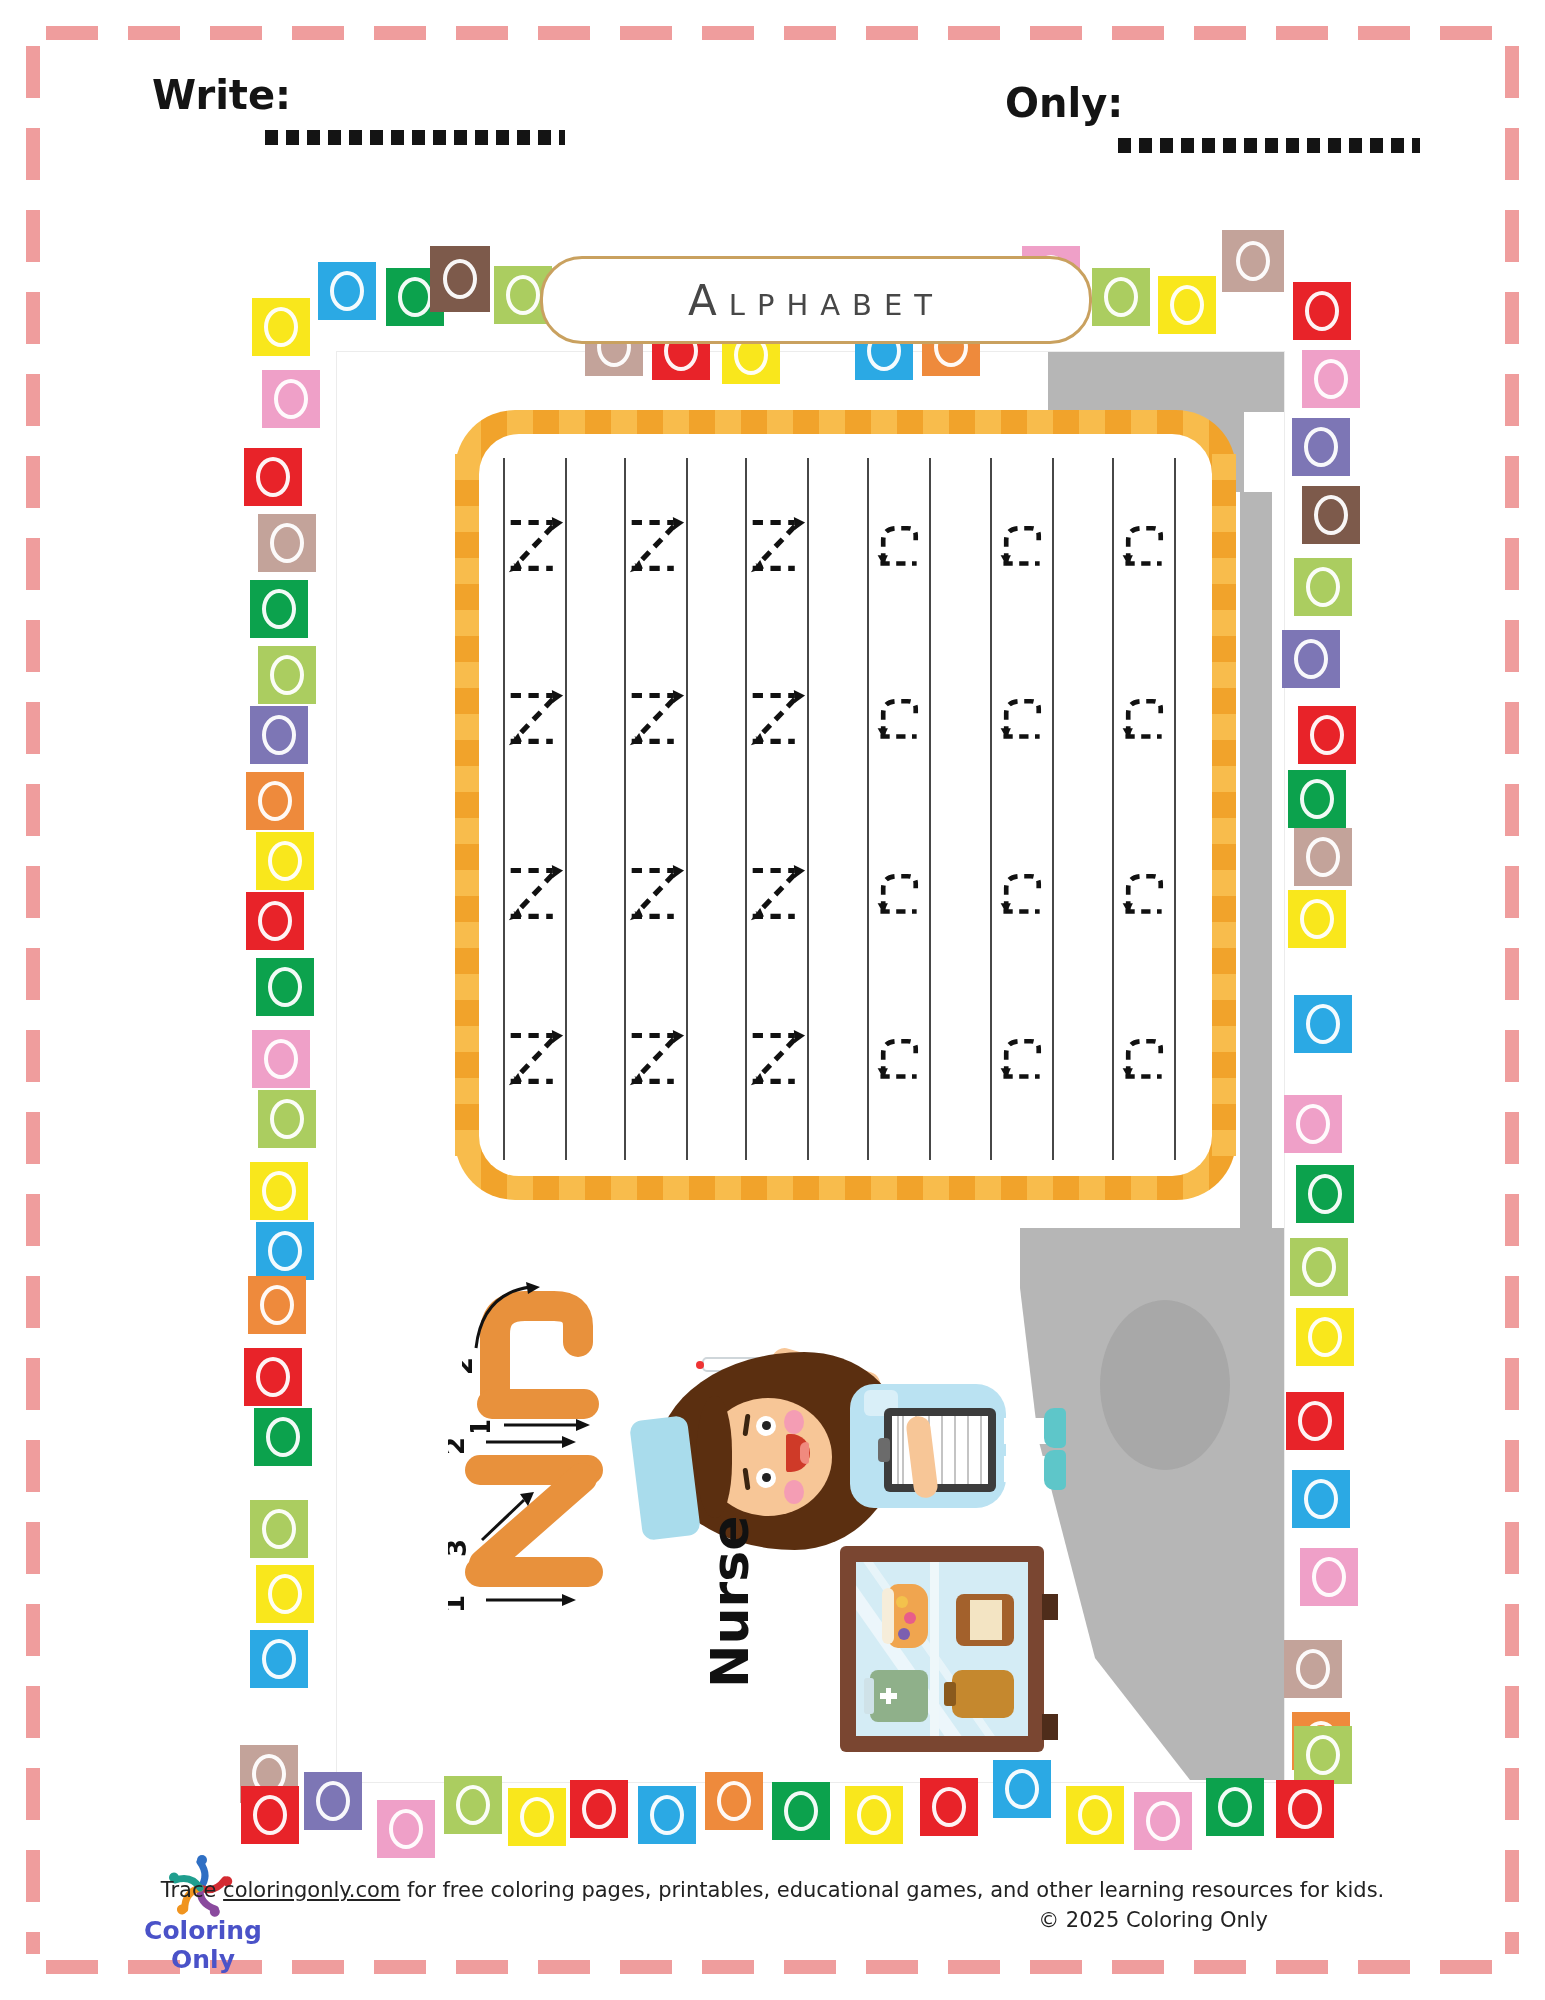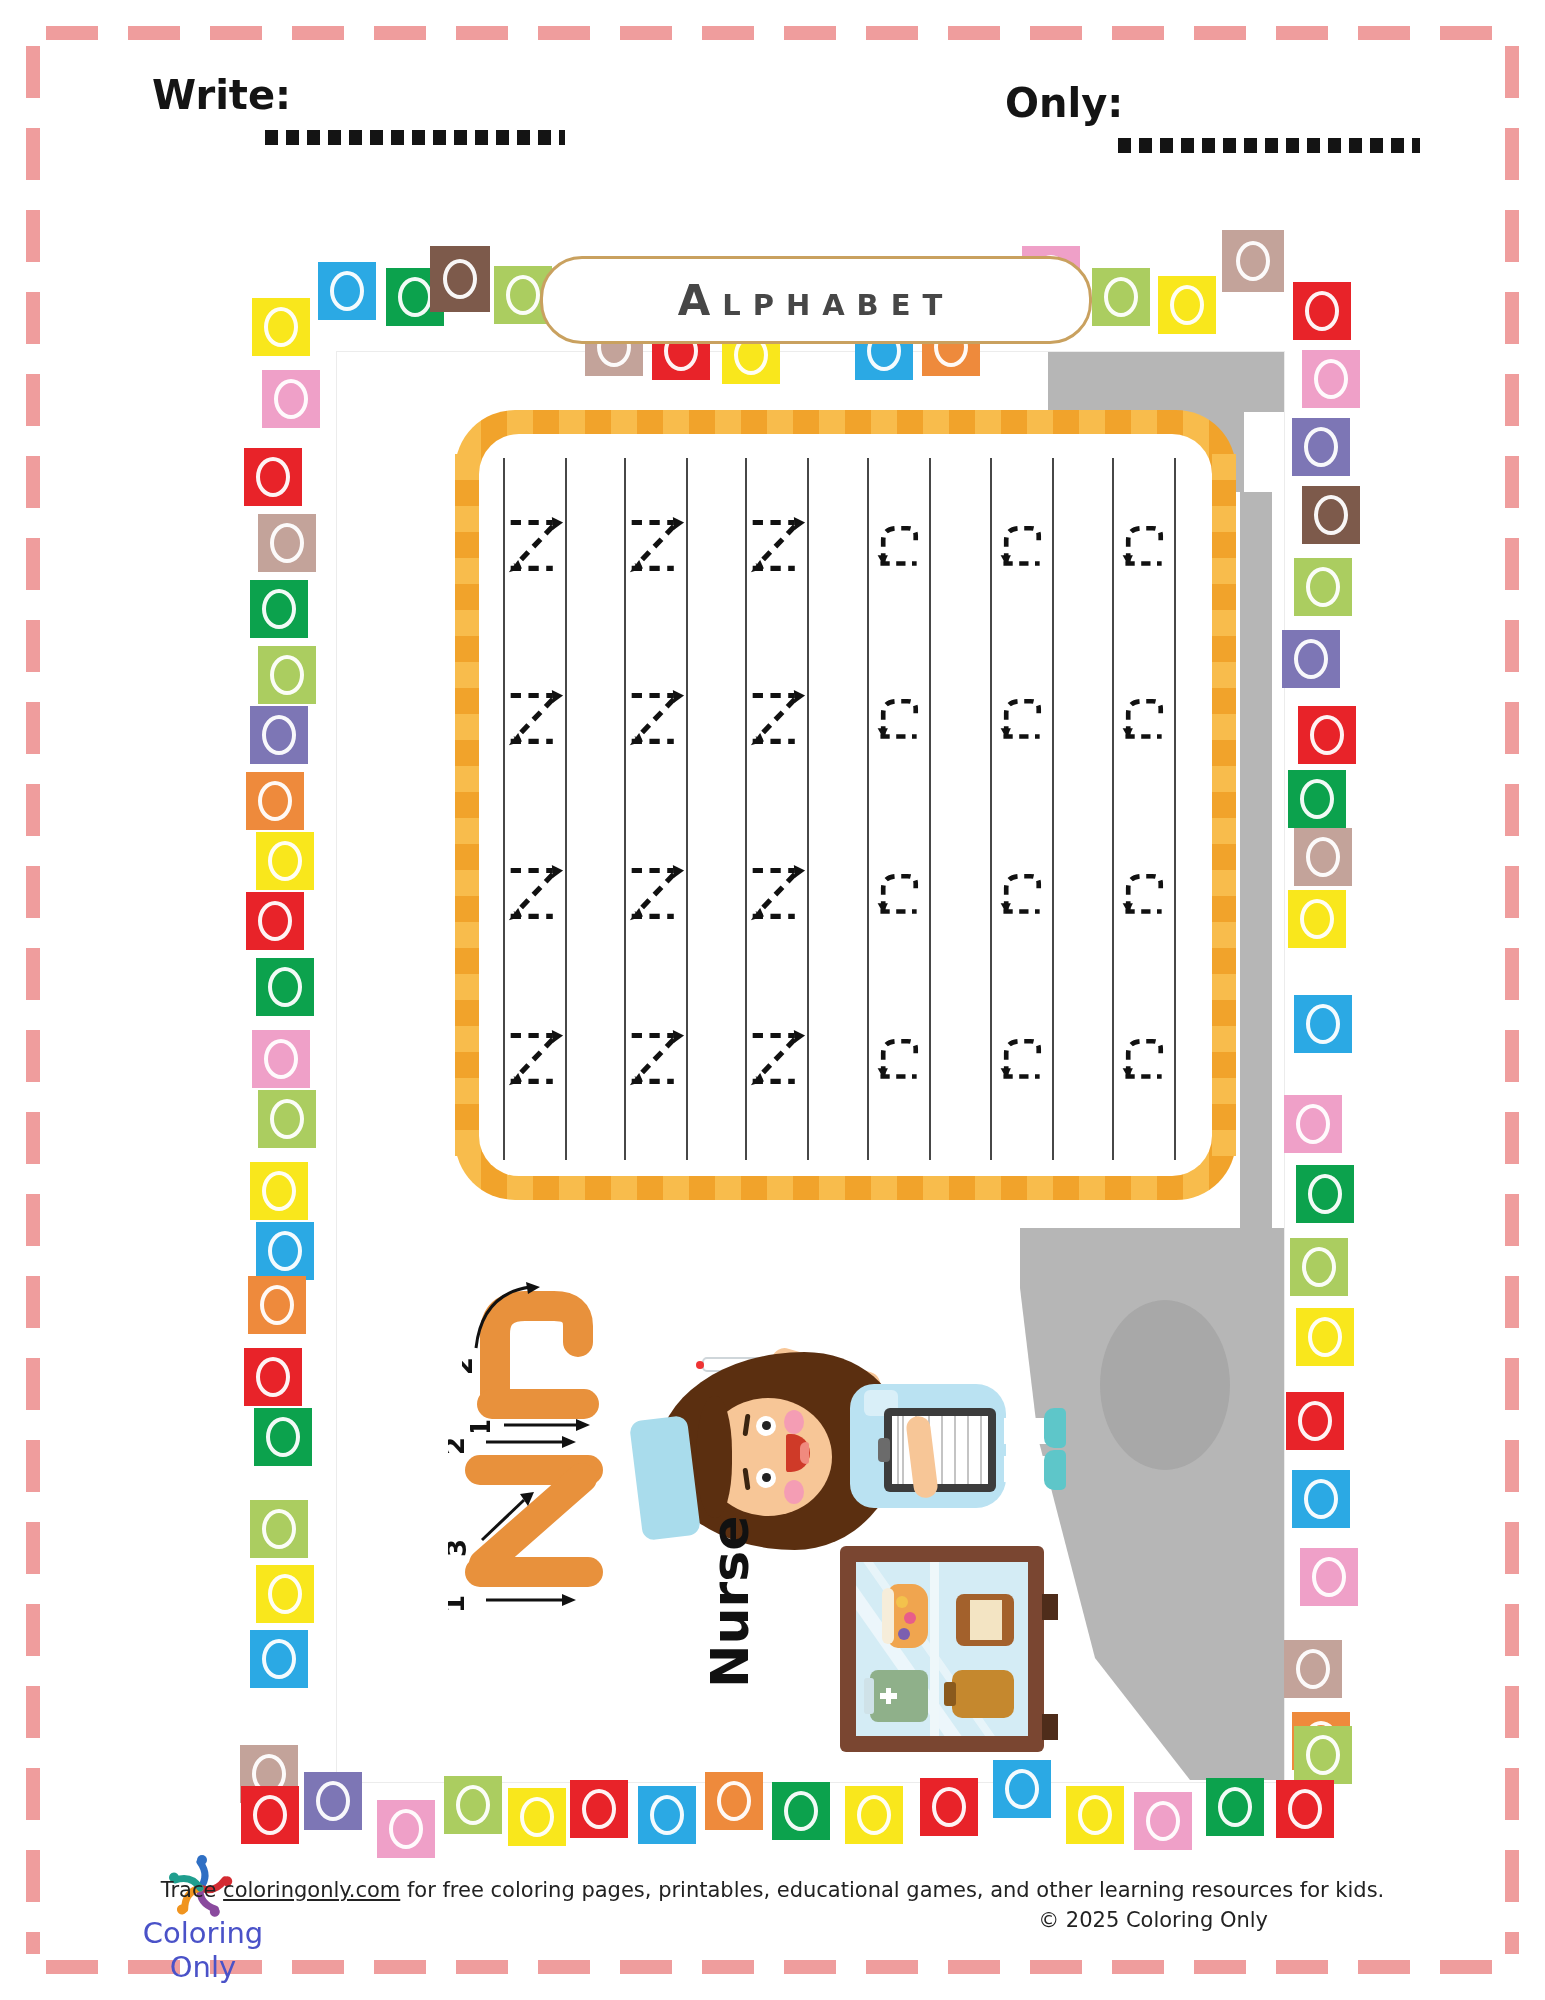--- a/index.html
+++ b/index.html
@@ -9,21 +9,21 @@
   .pframe{position:absolute;z-index:6;}
   .pf-h{height:14px;left:46px;right:46px;background:repeating-linear-gradient(90deg,var(--pink) 0 52px,transparent 52px 82px);}
   .pf-v{width:14px;top:46px;bottom:46px;background:repeating-linear-gradient(180deg,var(--pink) 0 52px,transparent 52px 82px);}
   
   .lbl{position:absolute;font-size:40px;font-weight:800;color:#141414;}
   .dotline{position:absolute;height:15px;background:repeating-linear-gradient(90deg,#141414 0 13px,transparent 13px 21px);}
   #title{position:absolute;left:0;right:0;top:186px;text-align:center;font-size:43px;font-weight:800;color:#101010;letter-spacing:.5px;}
   
   #pill{position:absolute;left:540px;top:256px;width:546px;height:82px;background:#fff;border:3px solid #c9a15f;
         border-radius:42px;z-index:3;display:flex;align-items:center;justify-content:center;}
-  #pill span{font-variant:small-caps;font-size:42px;letter-spacing:12px;color:#474747;font-weight:700;}
+  #pill span{font-variant:small-caps;font-size:42px;letter-spacing:12px;color:#474747;font-weight:400;}
   .blk{position:absolute;z-index:2;}
   .blk i{position:absolute;left:50%;top:50%;transform:translate(-50%,-50%);width:26px;height:32px;
          border:4px solid rgba(255,255,255,.95);border-radius:50%;}
   
   #sheet{position:absolute;left:337px;top:352px;width:947px;height:1430px;background:#fff;box-shadow:0 0 0 1px #ececec;z-index:0;}
   .gray{position:absolute;background:#b6b6b6;z-index:1;}
   
   #panel{position:absolute;left:455px;top:410px;width:781px;height:790px;border-radius:60px;z-index:2;
          background:repeating-linear-gradient(90deg,var(--orange1) 0 26px,var(--orange2) 26px 52px);}
   #panel .edge{position:absolute;top:44px;bottom:44px;width:24px;
@@ -37,21 +37,21 @@
   #nurseword{position:absolute;left:700px;top:1498px;height:190px;z-index:4;writing-mode:vertical-rl;transform:rotate(180deg);
              font-size:52px;font-weight:800;color:#111;}
   
   #scene{position:absolute;left:612px;top:1228px;width:560px;height:560px;transform:rotate(-90deg);z-index:3;}
   #scene *{position:absolute;}
   .skin{background:#f7c697;}
   
   #foot1{position:absolute;left:0;right:0;top:1878px;text-align:center;font-size:21px;color:#222;z-index:6;}
   #foot1 a{color:#222;}
   #foot2{position:absolute;right:277px;top:1908px;font-size:21px;color:#222;z-index:6;}
-  #logotext{position:absolute;left:118px;top:1916px;width:170px;text-align:center;font-size:29px;font-weight:400;color:#4a52c8;z-index:6;}
+  #logotext{position:absolute;left:118px;top:1916px;width:170px;text-align:center;font-size:25px;font-weight:700;color:#4a52c8;z-index:6;}
   #logostar{position:absolute;left:140px;top:1854px;z-index:6;}
 </style>
 </head>
 <body>
 
 <div id="page">
 
   <div class="pframe pf-h" style="top:26px"></div>
   <div class="pframe pf-h" style="top:1960px"></div>
   <div class="pframe pf-v" style="left:26px"></div>

